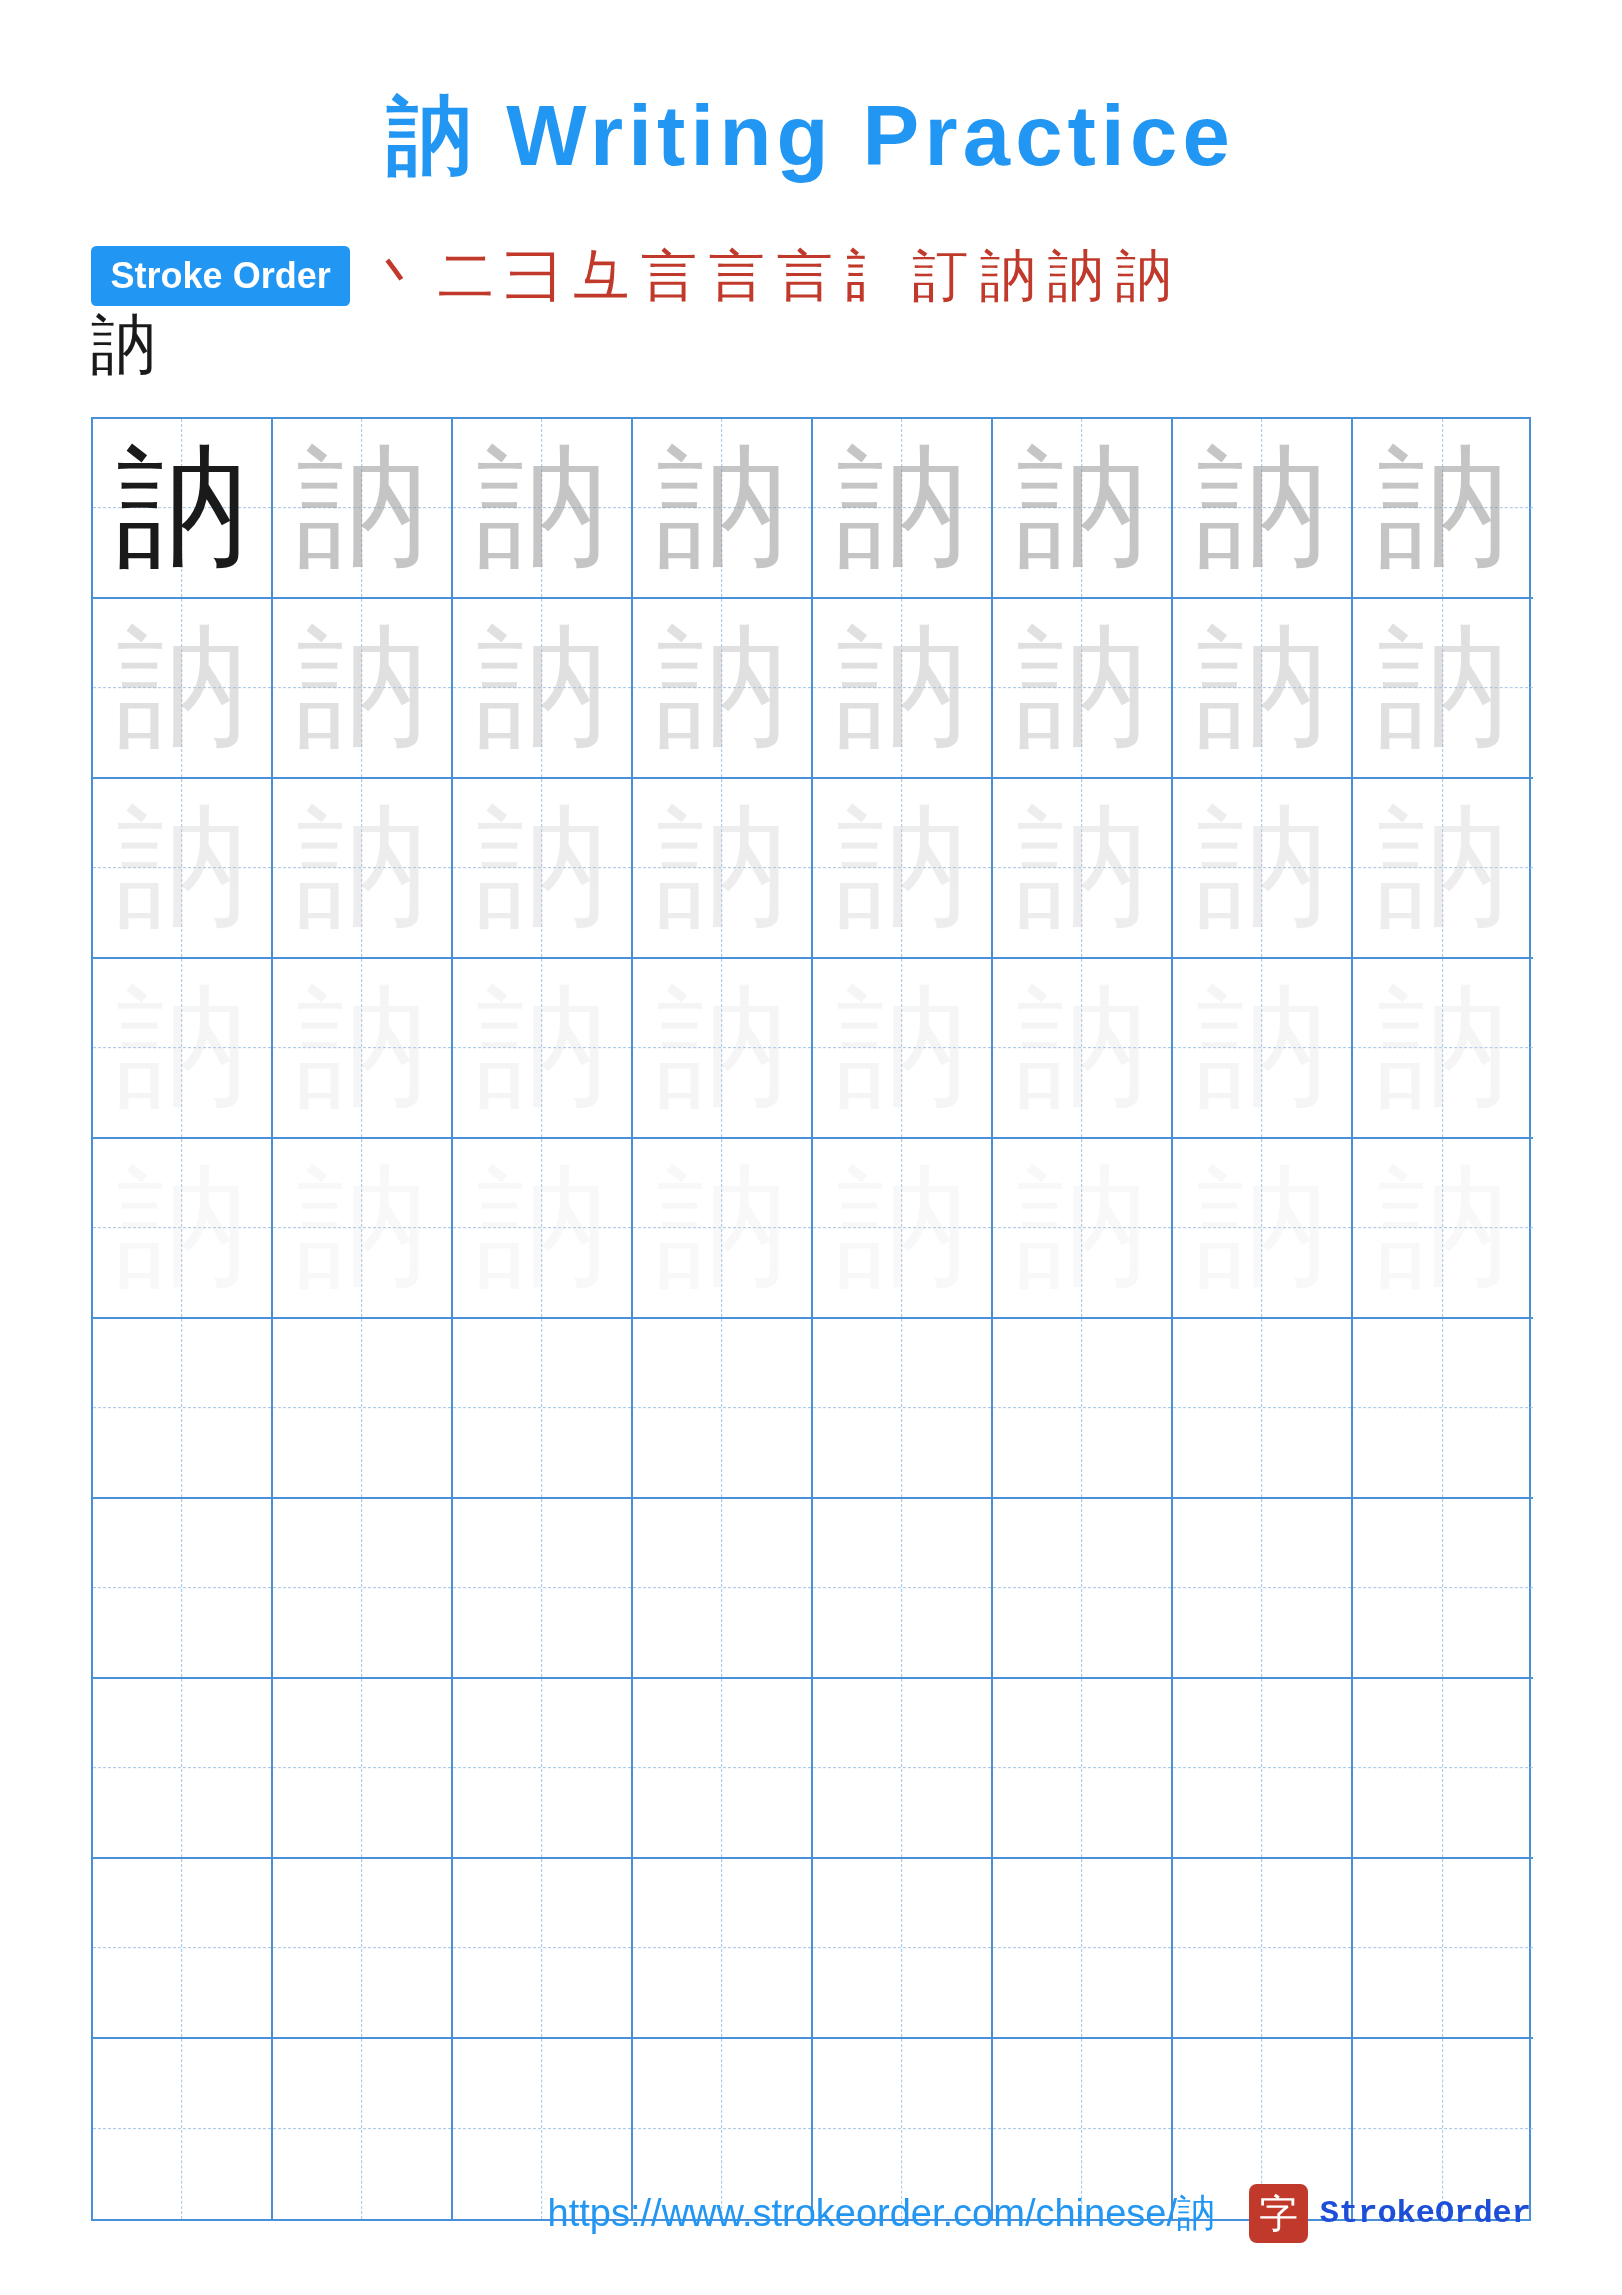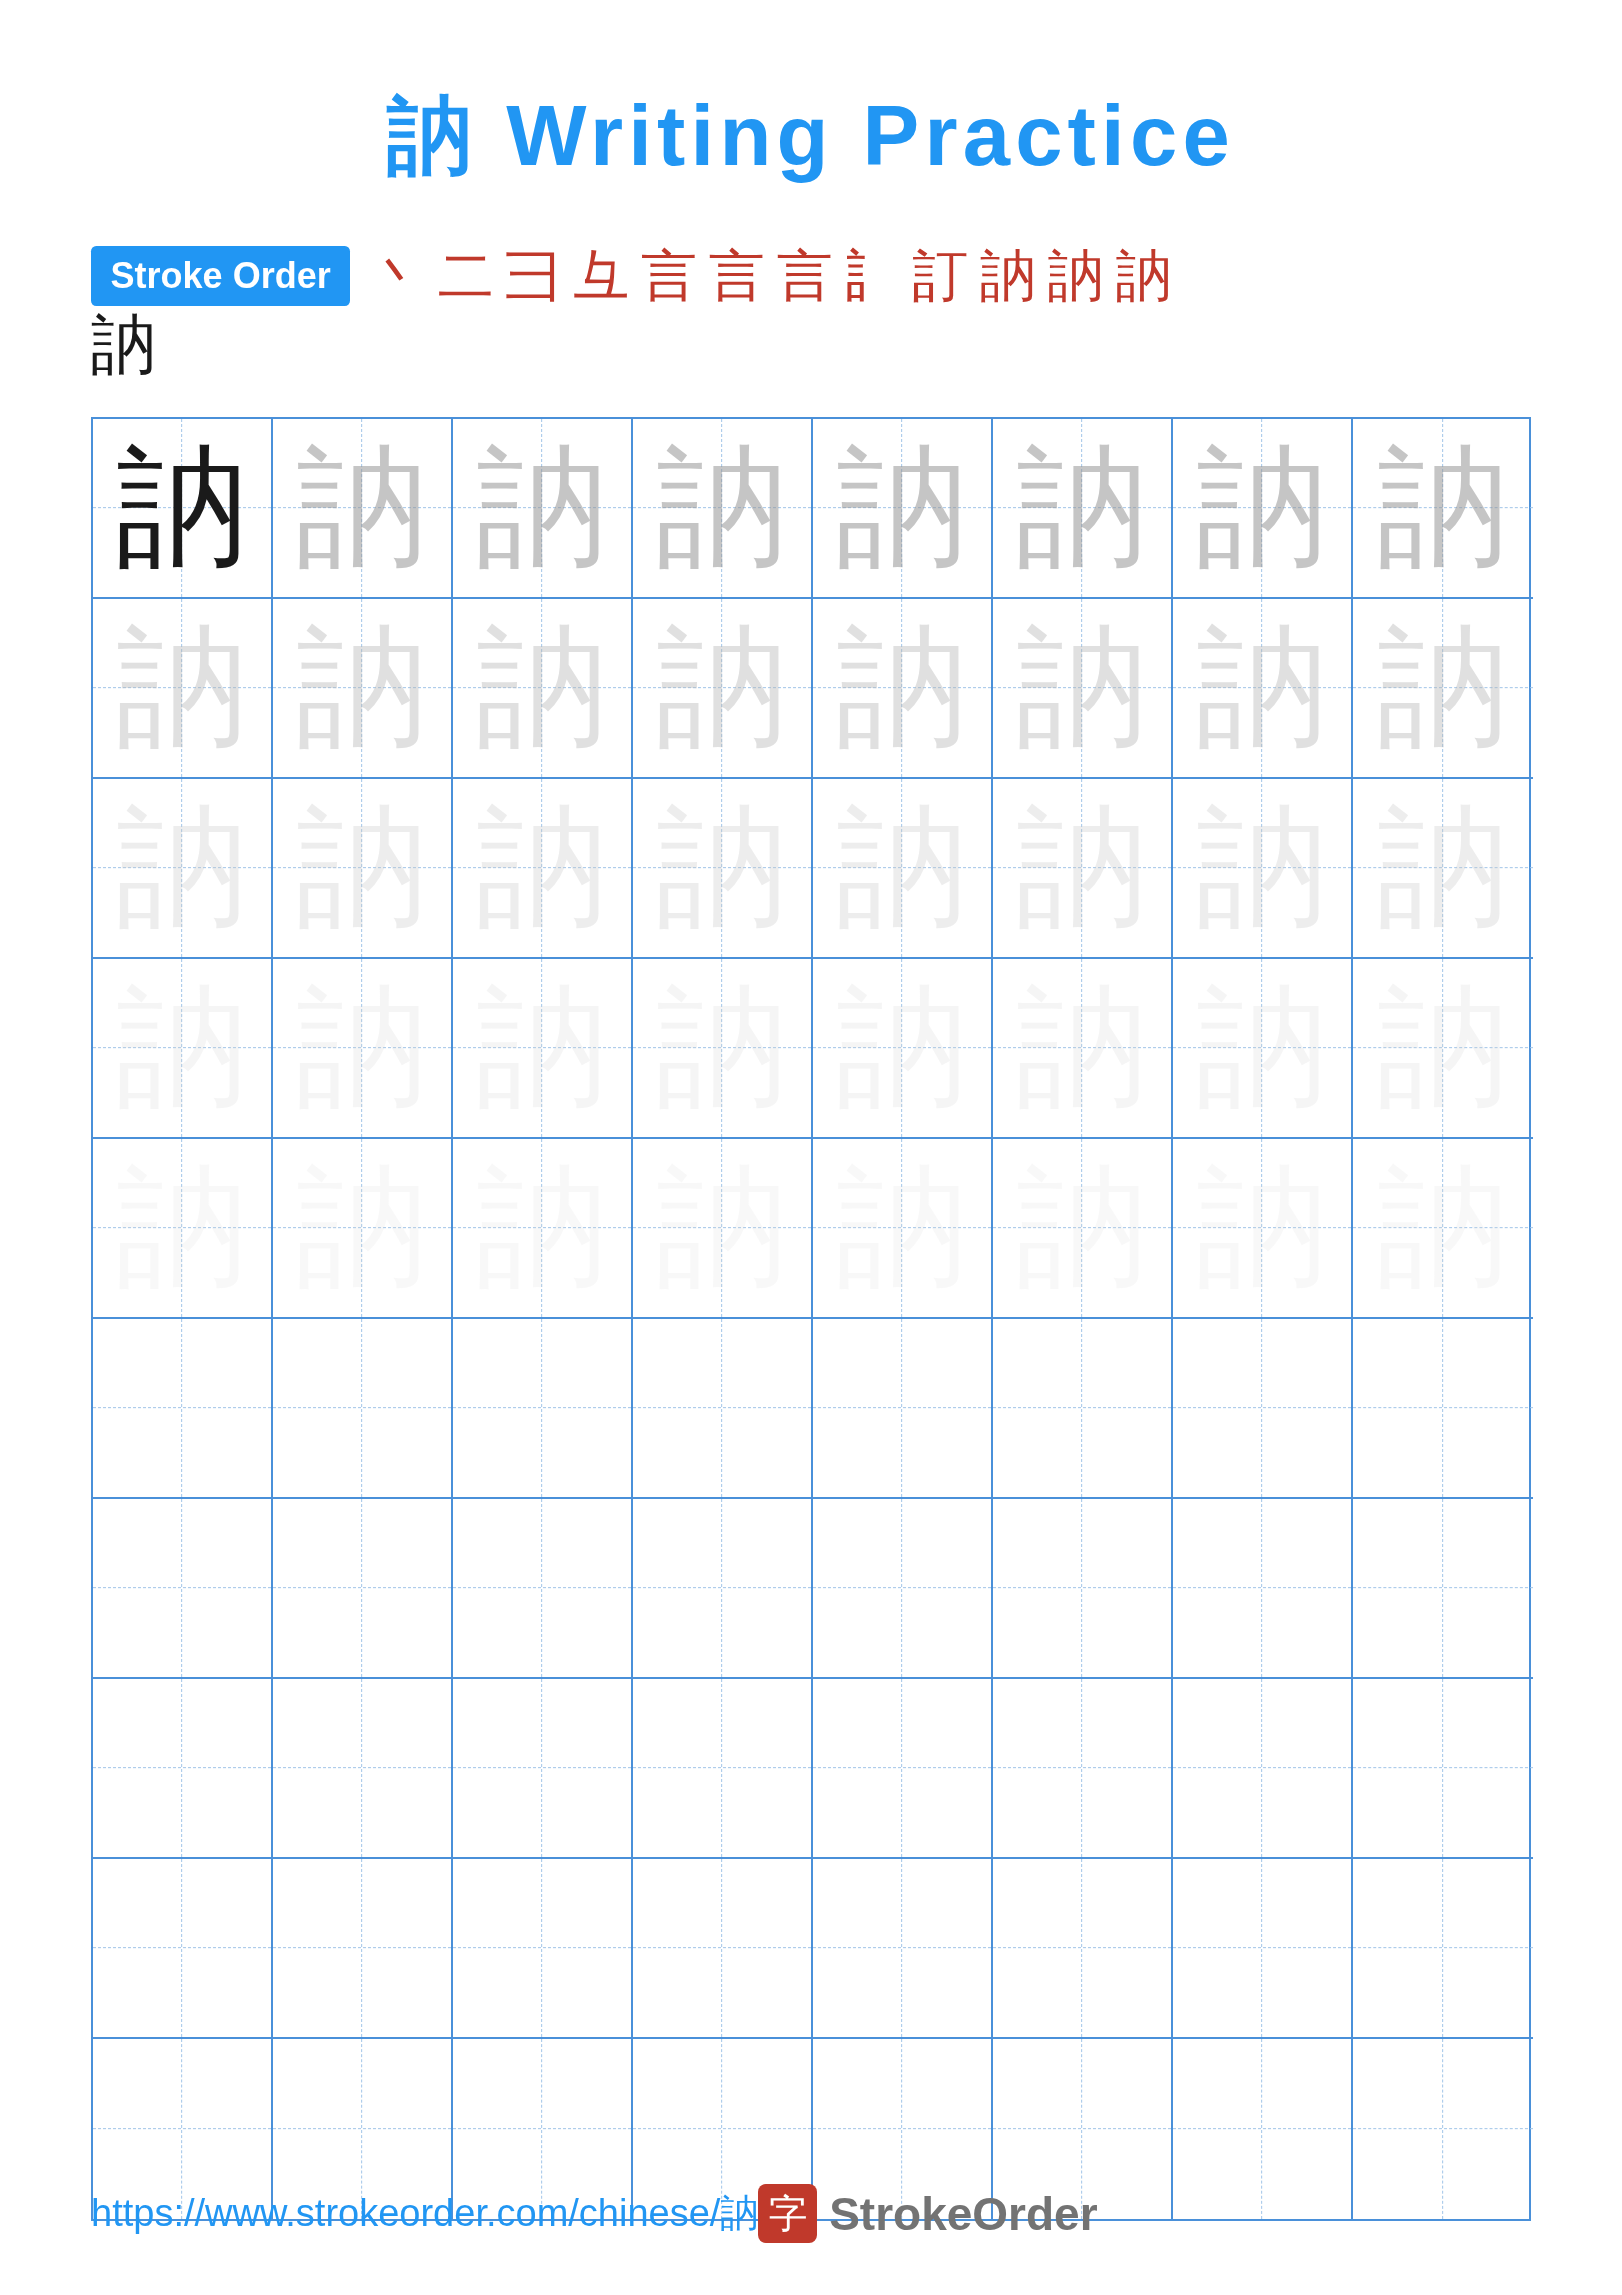--- a/index.html
+++ b/index.html
@@ -164,21 +164,22 @@
       
     }
 
     
     .footer {
       position: absolute;
       bottom: 52px;
       width: 1440px;
       display: flex;
       align-items: center;
-      justify-content: flex-start;
+      justify-content: flex-end;
+      gap: 34px;
     }
 
     .footer-url {
       font-size: 38px;
       color: #2196F3;
       font-family: sans-serif;
     }
 
     .footer-logo {
       display: flex;
@@ -196,24 +197,24 @@
       justify-content: center;
     }
 
     .logo-icon span {
       font-size: 39px;
       color: white;
       font-family: serif;
     }
 
     .logo-text {
-      font-size: 46px;
+      font-size: 32px;
       font-weight: bold;
-      color: #737373;
-      font-family: Liberation Sans, sans-serif;
+      color: #1d4ed8;
+      font-family: Liberation Mono, monospace;
     }
   </style>
 </head>
 <body>
 
 <div class="page">
 
   <div class="title">訥 Writing Practice</div>
 
   <div class="stroke-order-row">

